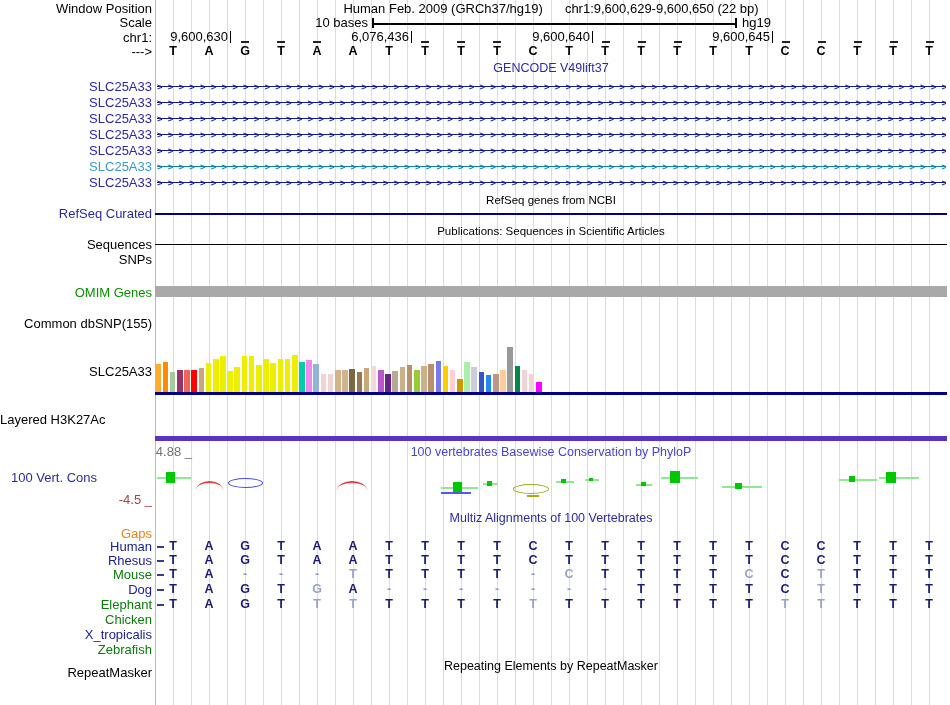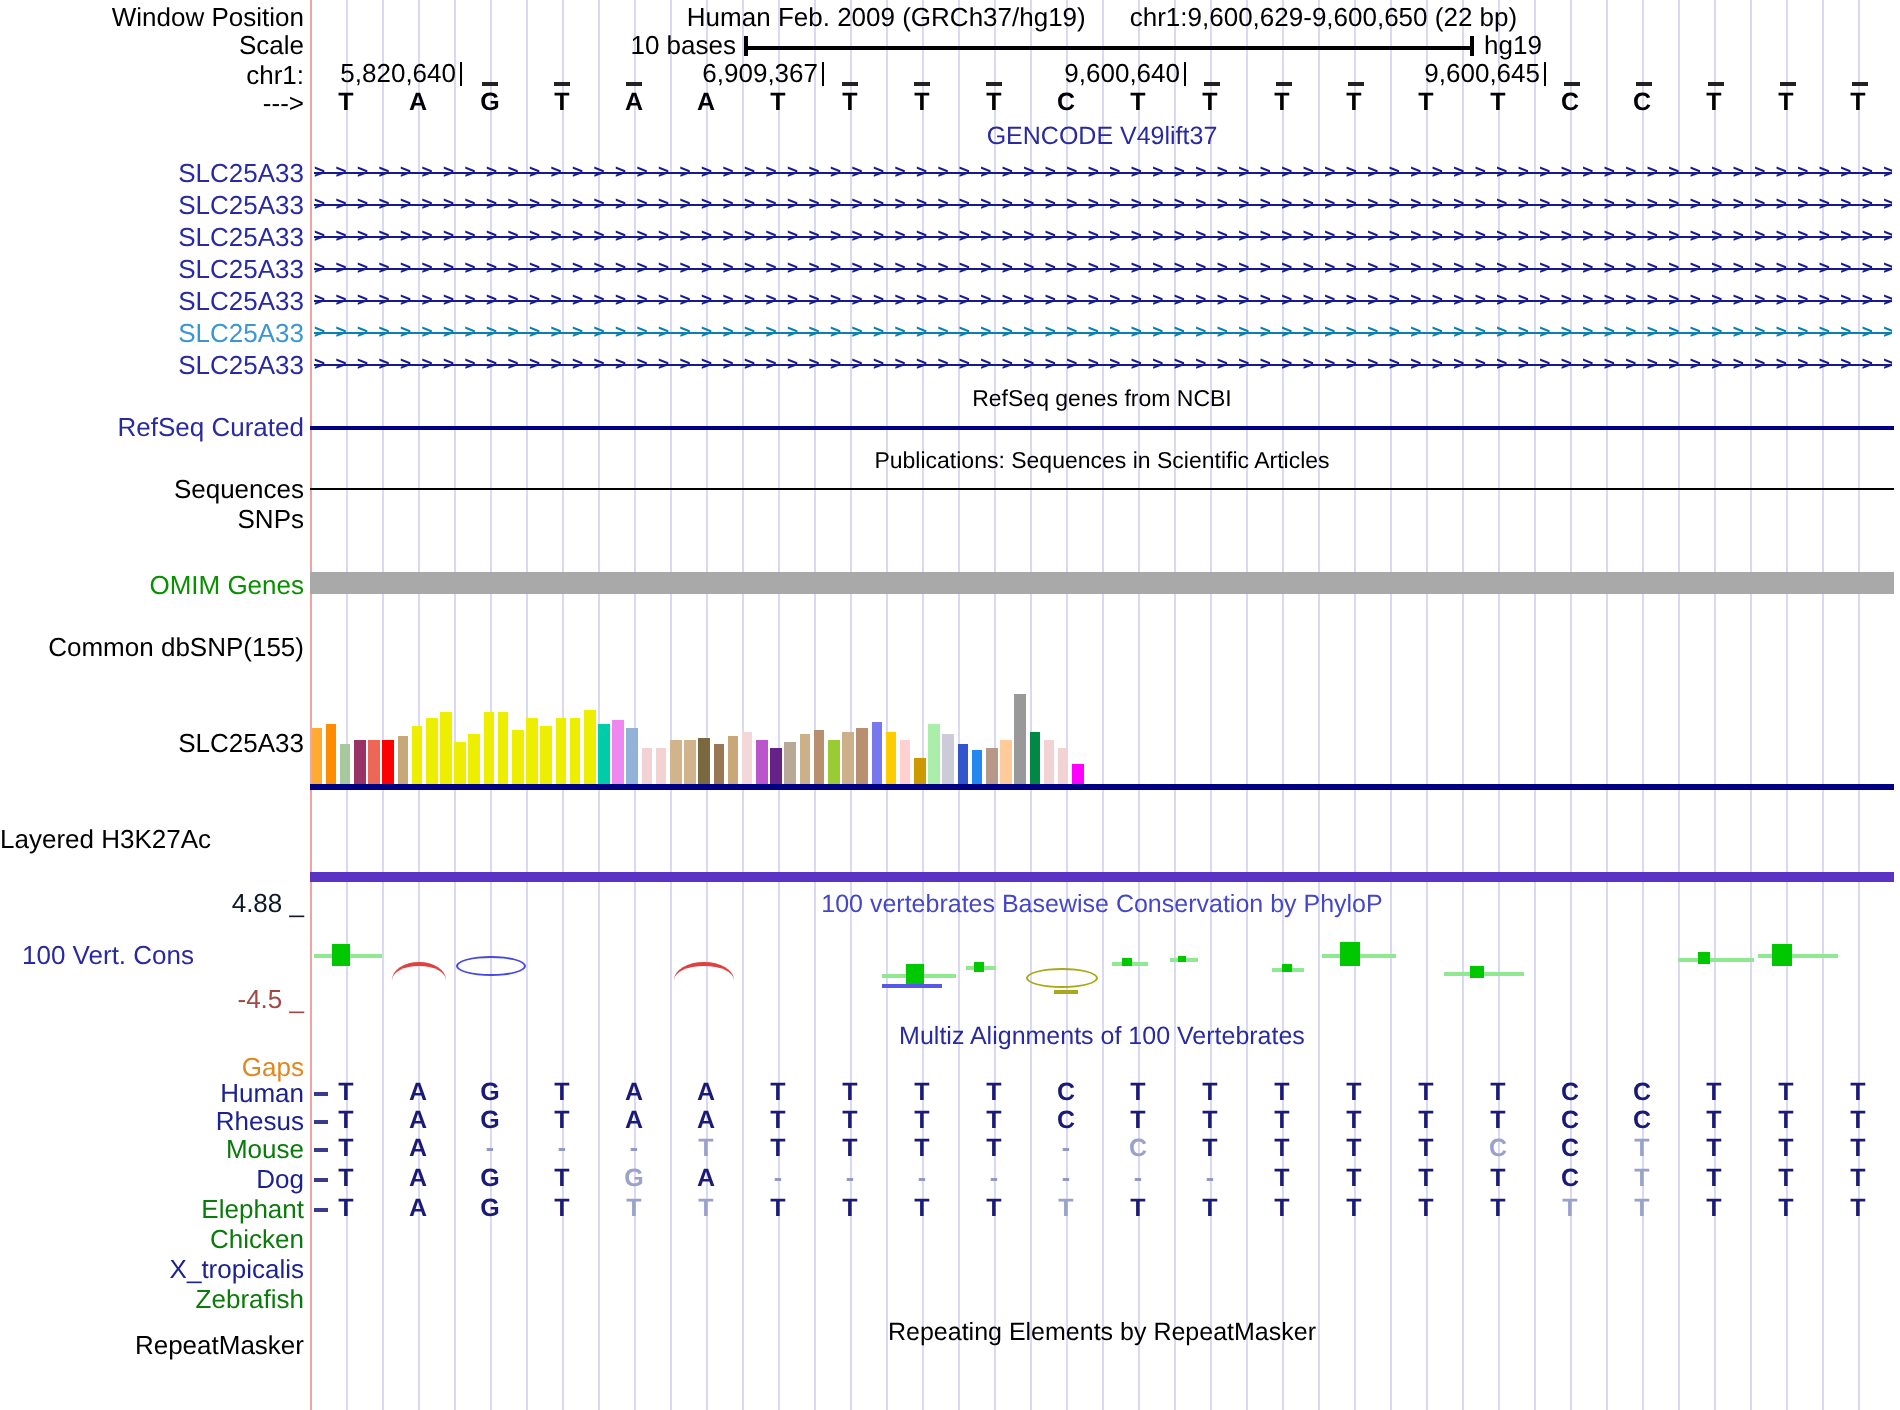--- a/index.html
+++ b/index.html
@@ -8,21 +8,21 @@
   .gridline{position:absolute;top:0;bottom:0;width:1px;background:#d9d9f3;}
   .pink-line{position:absolute;left:155px;top:0;width:1px;height:705px;background:#f0a3a3;}
   .llabel{position:absolute;left:0;width:152px;text-align:right;font-size:13px;color:#000;
           white-space:nowrap;line-height:13px;}
   .ctitle{position:absolute;left:155px;width:792px;text-align:center;font-size:12.5px;color:#000;
           white-space:nowrap;line-height:13px;}
   .small{font-size:11.5px;}
   .navy{color:#2a2aa0;}
   .green{color:#089000;}
   .blue{color:#4646c8;}
-  .phylo-max{color:#0f172a;}
+  .phylo-max{color:#737373;padding-left:40px;}
   .phylo-min{color:#a04848;}
   .hline{position:absolute;left:155px;width:792px;}
   .scale-value{position:absolute;left:155px;width:213px;top:16px;text-align:right;font-size:13px;line-height:13px;}
   .scale-line{position:absolute;left:372px;top:23px;width:364px;height:1.5px;background:#000;}
   .scale-tick{position:absolute;top:18px;width:1.5px;height:10px;background:#000;}
   .assembly{position:absolute;left:742px;top:16px;font-size:13px;line-height:13px;}
   .header-title{position:absolute;left:155px;top:2px;width:792px;display:flex;justify-content:center;
                 gap:22px;font-size:13px;line-height:13px;}
   .coord{position:absolute;font-size:13px;line-height:13px;text-align:right;width:92px;}
   .rtick{position:absolute;width:1px;height:12px;background:#000;}
@@ -103,23 +103,23 @@
   <div class="scale-value">10 bases</div>
   <div>
     <div class="scale-line"></div>
     <div class="scale-tick" style="left:372px"></div>
     <div class="scale-tick" style="left:735px"></div>
   </div>
   <div class="assembly">hg19</div>
 
   <div class="llabel" style="top:31px">chr1:</div>
   <div id="ruler">
-      <div class="coord" style="left: 136px; top: 30px;">5,820,640</div>
+      <div class="coord" style="left: 136px; top: 30px;">9,600,630</div>
       <div class="rtick" style="left: 230px; top: 31px;"></div>
-      <div class="coord" style="left: 317px; top: 30px;">6,909,367</div>
+      <div class="coord" style="left: 317px; top: 30px;">6,076,436</div>
       <div class="rtick" style="left: 411px; top: 31px;"></div>
       <div class="coord" style="left: 498px; top: 30px;">9,600,640</div>
       <div class="rtick" style="left: 592px; top: 31px;"></div>
       <div class="coord" style="left: 678px; top: 30px;">9,600,645</div>
       <div class="rtick" style="left: 772px; top: 31px;"></div>
       <div class="rdash" style="left: 241px; top: 41px;"></div>
       <div class="rdash" style="left: 277px; top: 41px;"></div>
       <div class="rdash" style="left: 313px; top: 41px;"></div>
       <div class="rdash" style="left: 421px; top: 41px;"></div>
       <div class="rdash" style="left: 457px; top: 41px;"></div>

